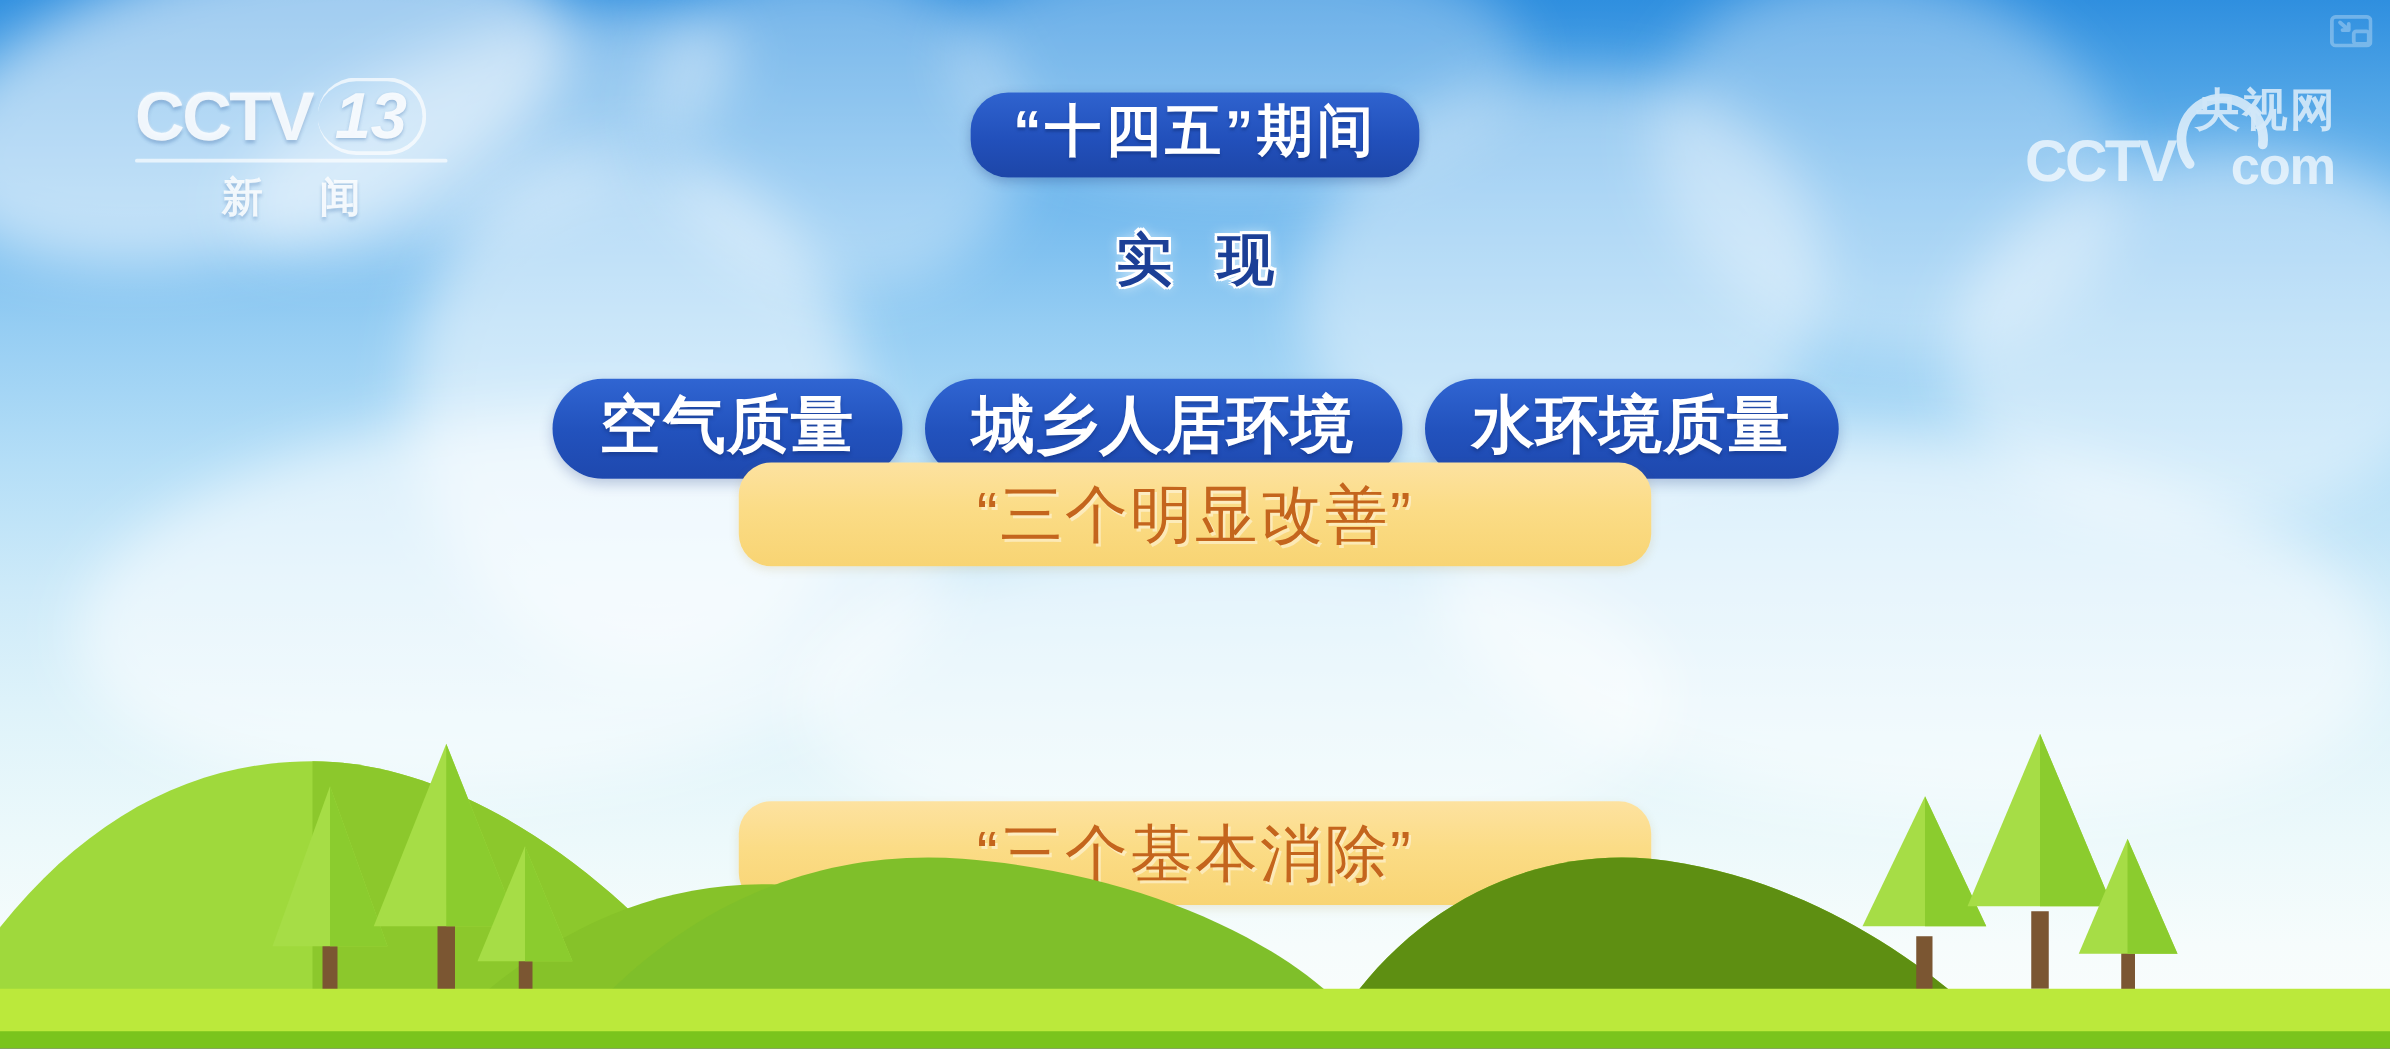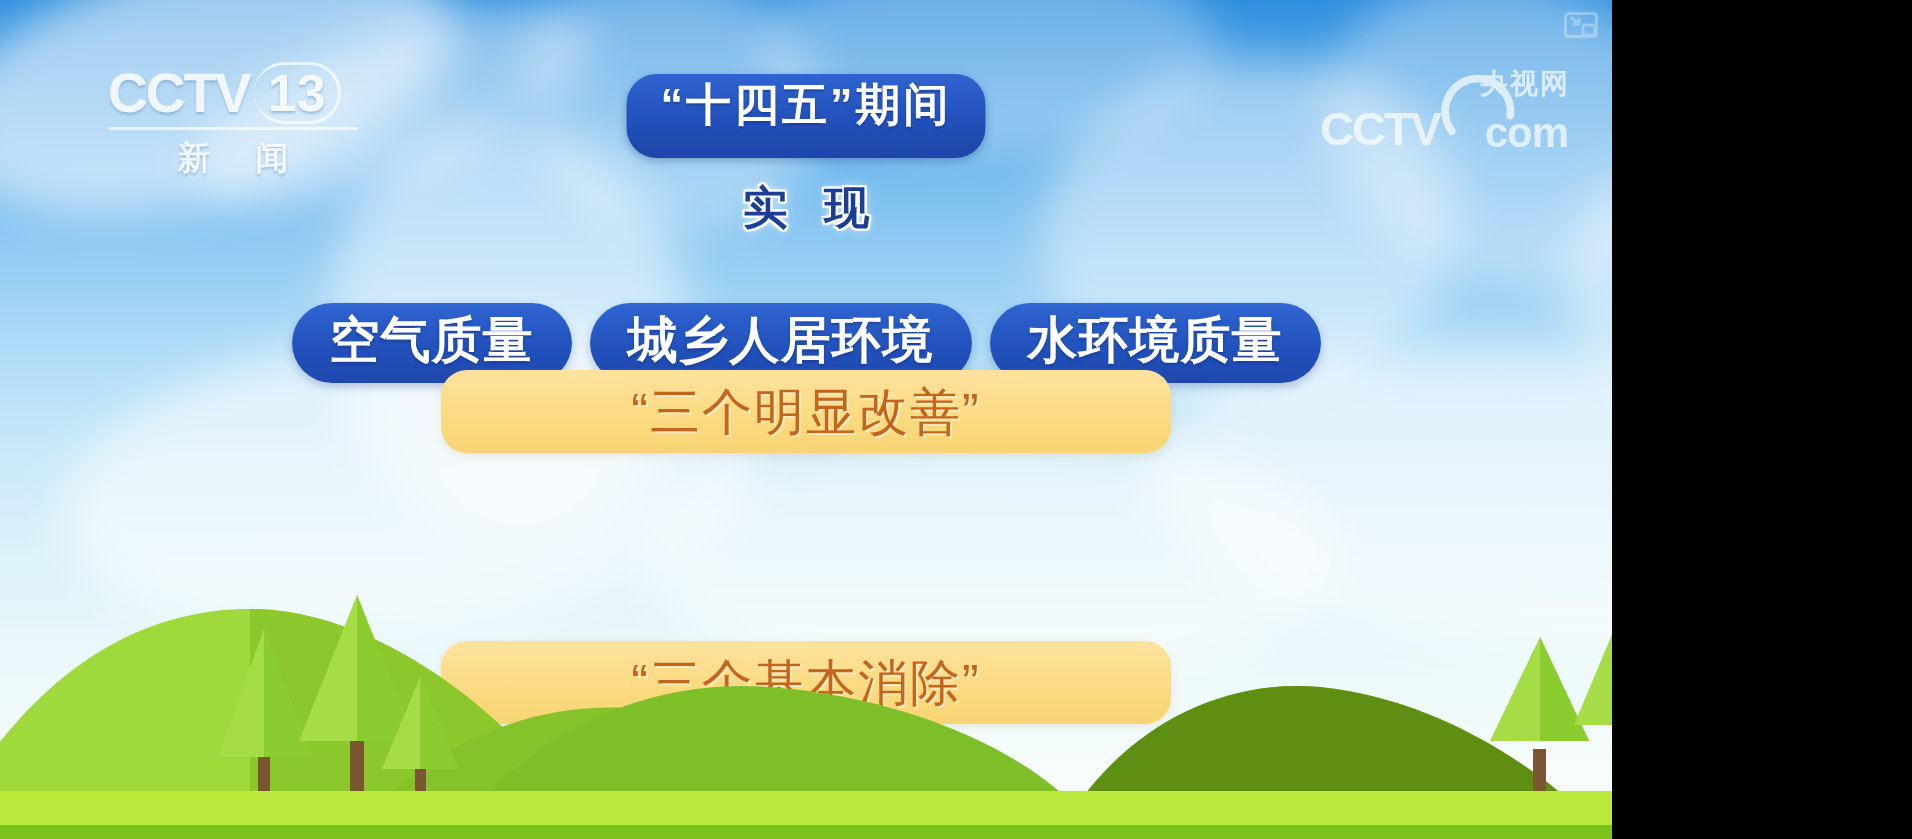--- a/index.html
+++ b/index.html
@@ -3,21 +3,21 @@
 <meta charset="utf-8">
 <title>CCTV-13 新闻 — "十四五"期间</title>
 <style>
   html, body {
     margin: 0;
     padding: 0;
     background: #000;
   }
   #stage {
     position: relative;
-    width: 1612px;
+    width: 1912px;
     height: 839px;
     overflow: hidden;
     font-family: "Liberation Sans", "DejaVu Sans", sans-serif;
     user-select: none;
   }
 
   
   .sky {
     position: absolute;
     inset: 0;
@@ -63,20 +63,21 @@
     text-shadow: 0 2px 3px rgba(60,110,170,.45), 0 0 2px rgba(255,255,255,.9);
     line-height: 1;
   }
   .cctv13 .slashbox {
     margin-left: 4px;
     padding: 2px 12px 2px 14px;
     border: 3px solid rgba(255,255,255,.8);
     border-radius: 34px;
     border-left: none;
     position: relative;
+    font-style: italic;
   }
   .cctv13 .thirteen {
     font-size: 52px;
     font-weight: 700;
     color: rgba(255,255,255,.95);
     line-height: 1;
     text-shadow: 0 2px 3px rgba(60,110,170,.45);
   }
   .cctv13 .underbar {
     margin-top: 3px;
@@ -112,21 +113,21 @@
     font-size: 47px;
     font-weight: 700;
     letter-spacing: -2px;
     color: rgba(255,255,255,.95);
     line-height: 1;
   }
   .cctvcom .cn {
     position: absolute;
     right: 0;
     top: 10px;
-    font-size: 28px;
+    font-size: 36px;
     font-weight: 700;
     letter-spacing: 2px;
     color: rgba(255,255,255,.95);
     line-height: 1;
   }
   .cctvcom .com {
     position: absolute;
     right: 2px;
     bottom: 2px;
     font-size: 42px;
@@ -151,21 +152,21 @@
     height: 26px;
     opacity: .30;
   }
 
   
   .title-pill {
     position: absolute;
     left: 50%;
     transform: translateX(-50%);
     top: 74px;
-    padding: 7px 34px 28px;
+    padding: 7px 34px 12px;
     border-radius: 30px;
     background: linear-gradient(180deg, #2f63cf 0%, #2250bb 55%, #1d46a8 100%);
     box-shadow: 0 3px 9px rgba(20,50,120,.30);
   }
   .title-pill .t {
     font-size: 45px;
     font-weight: 700;
     color: #ffffff;
     letter-spacing: 3px;
     line-height: 1.08;

